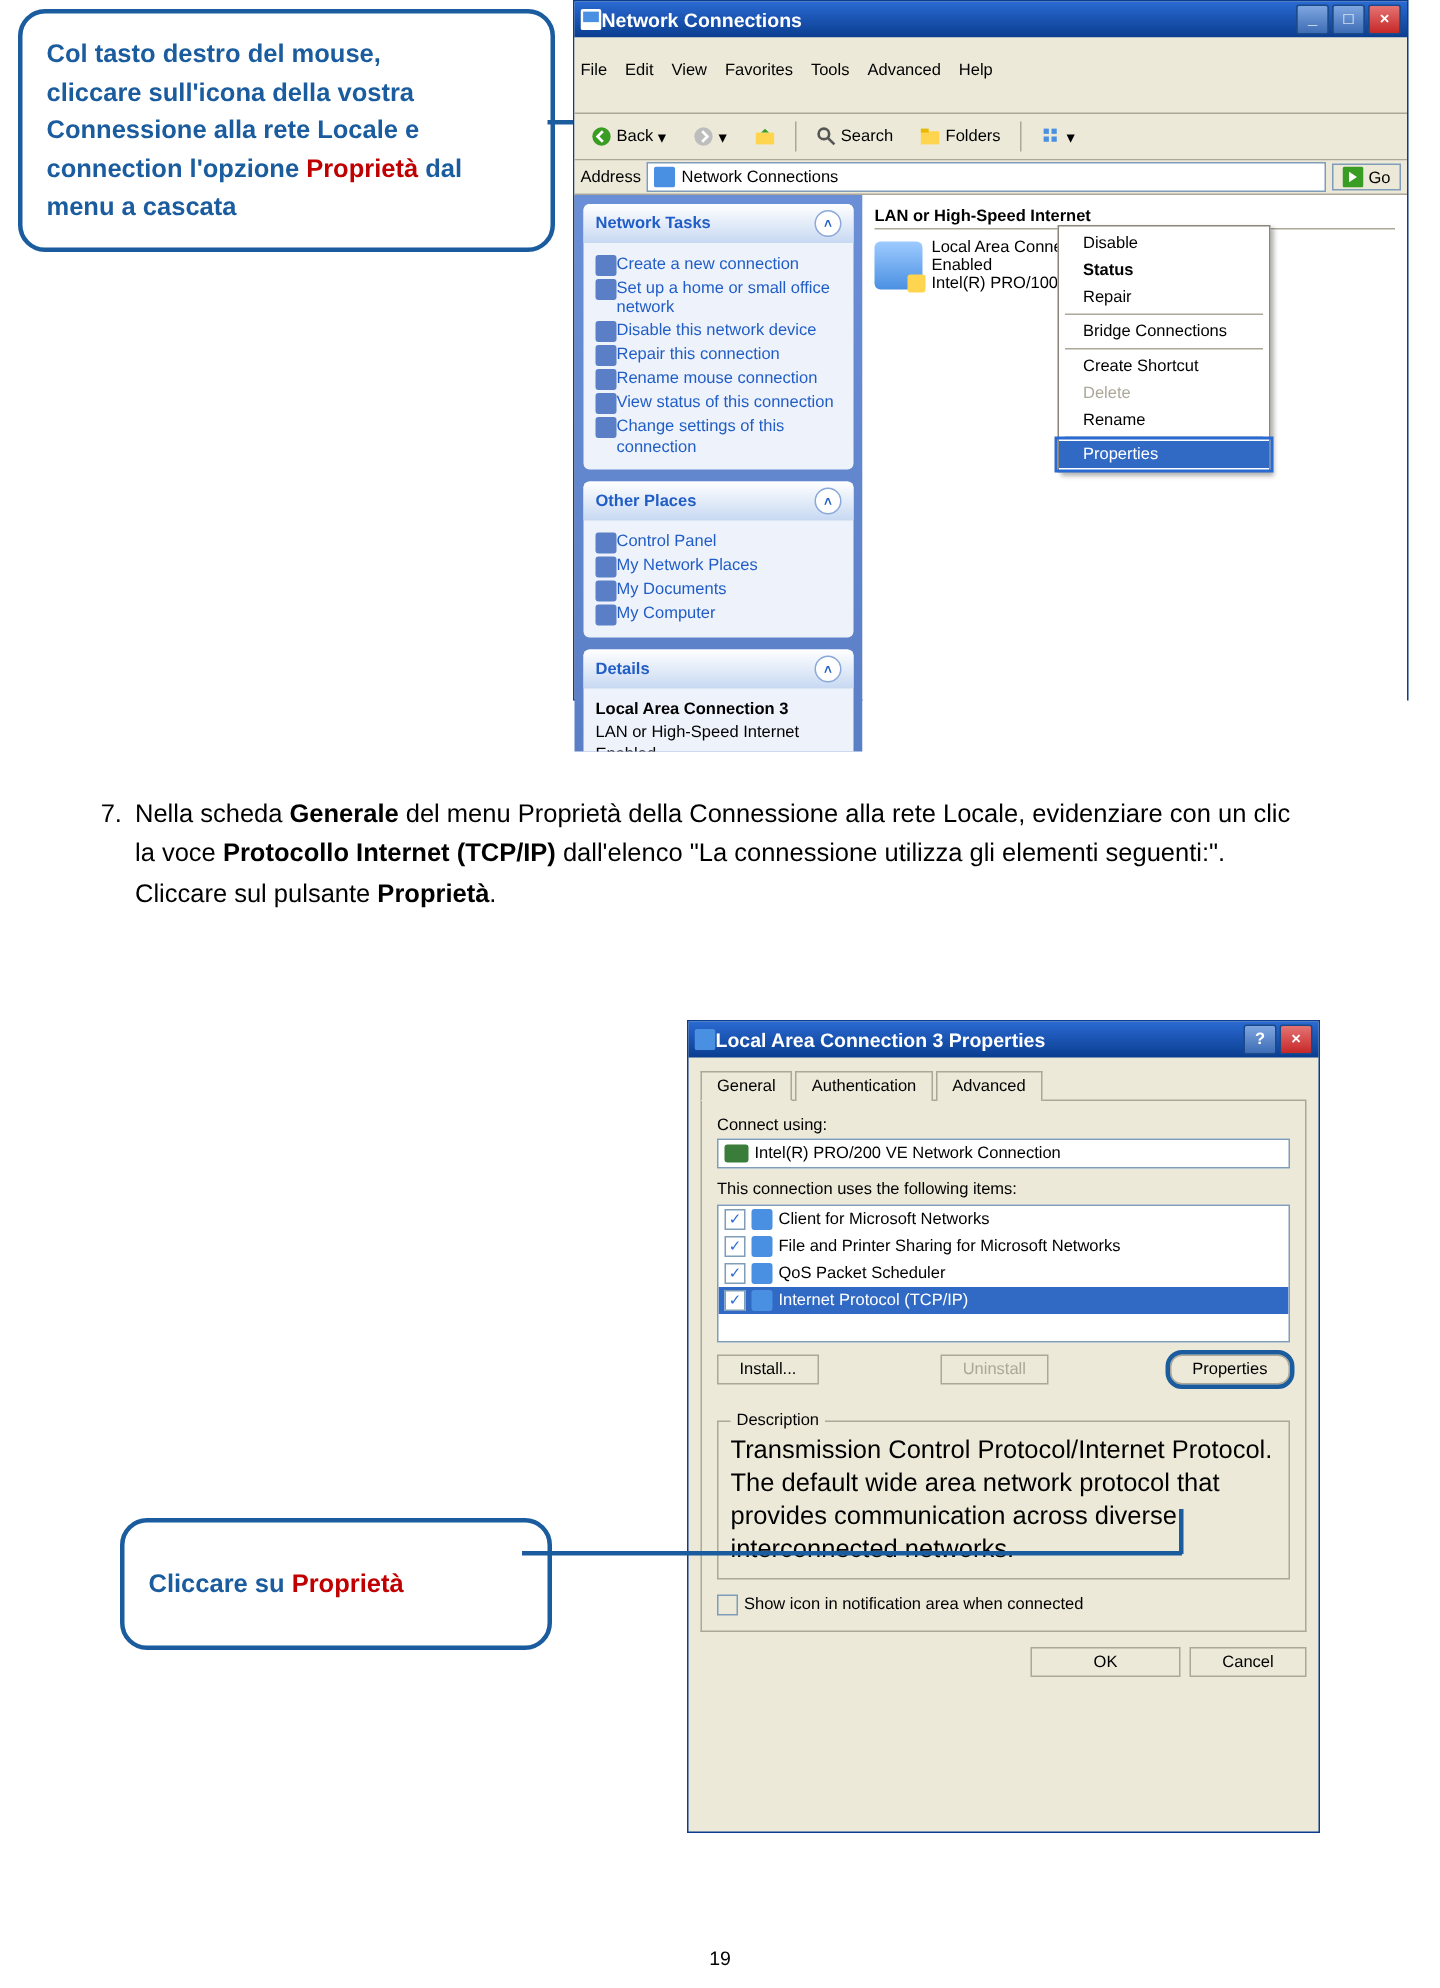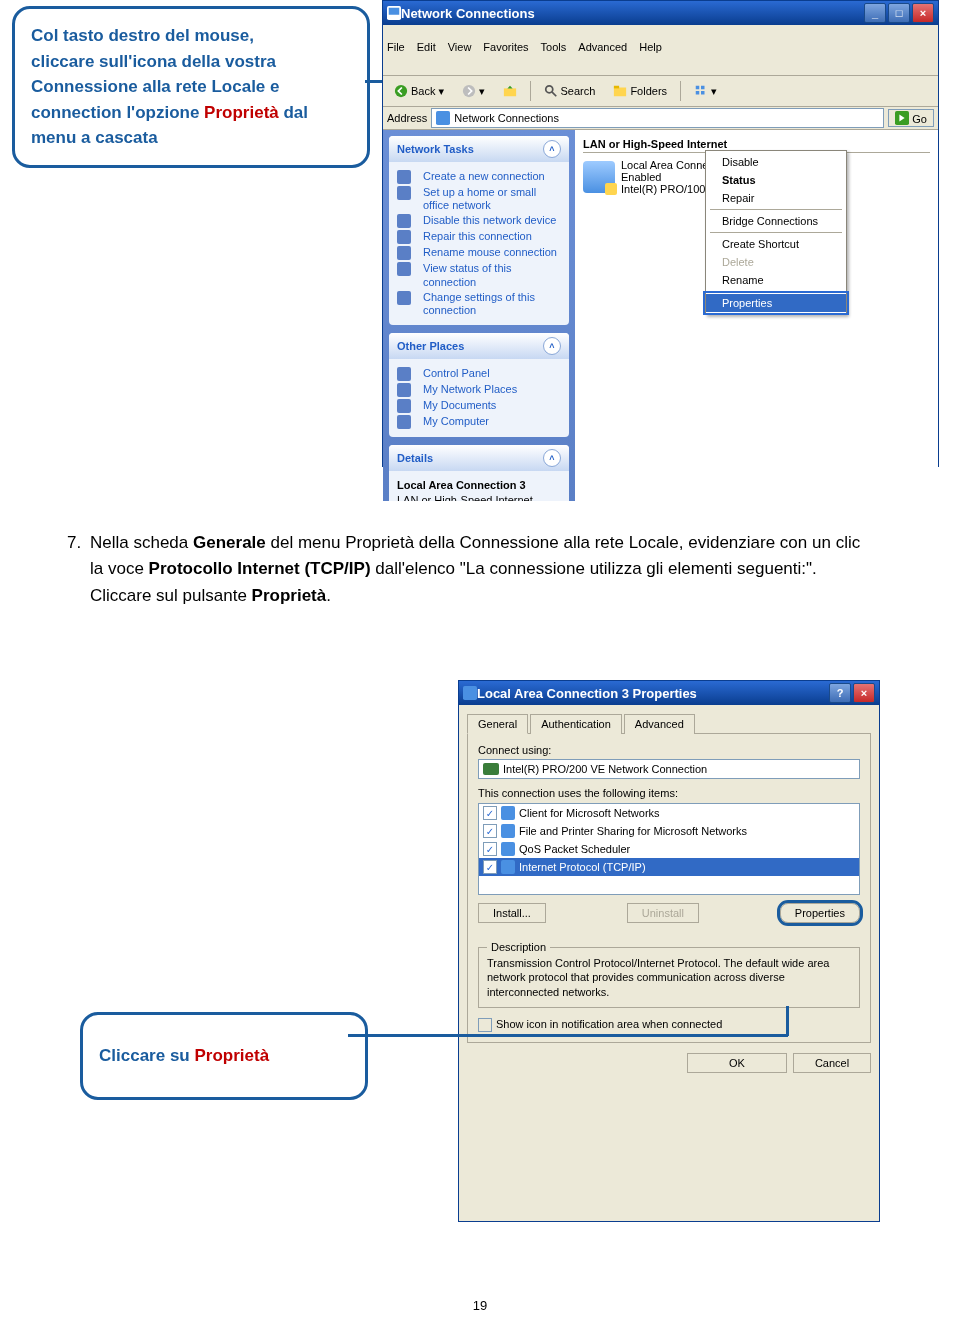--- a/index.html
+++ b/index.html
@@ -25,21 +25,21 @@
 .toolbar .sep{width:1px;height:20px;background:#aca899;margin:0 2px}
 .addrbar{height:22px;background:#ece9d8;border-bottom:1px solid #aca899;display:flex;align-items:center;padding:0 4px;gap:4px;font-size:11px}
 .addrbar .addrfield{flex:1;background:#fff;border:1px solid #7f9db9;height:18px;display:flex;align-items:center;padding:0 4px;gap:4px}
 .addrbar .gobtn{padding:1px 6px;border:1px solid #7f9db9;background:#ece9d8;display:flex;align-items:flex-end;gap:3px}
 .wincontent{display:flex;height:calc(100% - 24px - 18px - 30px - 22px)}
 .sidepanel{width:180px;background:linear-gradient(#6b8fd6,#5a7fc6);padding:6px;overflow:hidden}
 .panel{background:#eef3fb;border-radius:4px;margin-bottom:8px;font-size:11px}
 .panel-h{background:linear-gradient(#fff,#c7d8f2);padding:4px 8px;font-weight:bold;color:#215dc6;border-radius:4px 4px 0 0;display:flex;justify-content:space-between;align-items:center}
 .panel-h .chev{width:16px;height:16px;border:1px solid #8aa8d8;border-radius:50%;background:#fff;display:flex;align-items:center;justify-content:center;font-size:9px;color:#215dc6}
 .panel-b{padding:6px 8px;color:#215dc6}
-.panel-b div{margin:2px 0;display:flex;align-items:flex-start;gap:12px;line-height:1.2}
+.panel-b div{margin:2px 0;display:flex;align-items:flex-start;gap:0;line-height:1.2}
 .panel-b .ic{width:14px;height:14px;flex:0 0 14px;background:#5a7fc6;border-radius:2px}
 .mainpane{flex:1;background:#fff;position:relative;padding:8px}
 .grouphdr{font-weight:bold;font-size:11px;border-bottom:1px solid #aca899;padding-bottom:2px;margin-bottom:6px}
 .connicon{display:flex;gap:6px;align-items:center;font-size:11px}
 .connicon .ic{width:32px;height:32px;background:linear-gradient(#9ecbff,#4a90e2);border-radius:4px;position:relative}
 .connicon .ic::after{content:'';position:absolute;right:-2px;bottom:-2px;width:12px;height:12px;background:#ffd54f;border-radius:2px}
 .ctxmenu{position:absolute;left:130px;top:20px;width:140px;background:#fff;border:1px solid #8a867a;box-shadow:2px 2px 3px rgba(0,0,0,.3);font-size:11px;padding:2px 0}
 .ctxmenu div{padding:3px 16px}
 .ctxmenu .sep{height:1px;background:#aca899;margin:2px 4px;padding:0}
 .ctxmenu .bold{font-weight:bold}
@@ -329,21 +329,21 @@
               <span>Internet Protocol (TCP/IP)</span>
             </div>
       </div>
       <div style="display:flex;justify-content:space-between;margin-top:8px">
         <button class="btn2">Install...</button>
         <button class="btn2 disabled">Uninstall</button>
         <button class="btn2 hl-prop">Properties</button>
       </div>
       <div class="group">
         <span class="glabel">Description</span>
-        <div style="font-size:11px;line-height:1.3">Transmission Control Protocol/Internet Protocol. The default wide area network protocol that provides communication across diverse interconnected networks.</div>
+        <div style="font-size:17px;line-height:1.3">Transmission Control Protocol/Internet Protocol. The default wide area network protocol that provides communication across diverse interconnected networks.</div>
       </div>
       <div style="margin-top:10px">
         <span class="chk"></span><span>Show icon in notification area when connected</span>
       </div>
     </div>
     <div class="dlg-btns">
       <button class="btn2" style="width:100px">OK</button>
       <button class="btn2" style="width:78px">Cancel</button>
     </div>
   </div>

